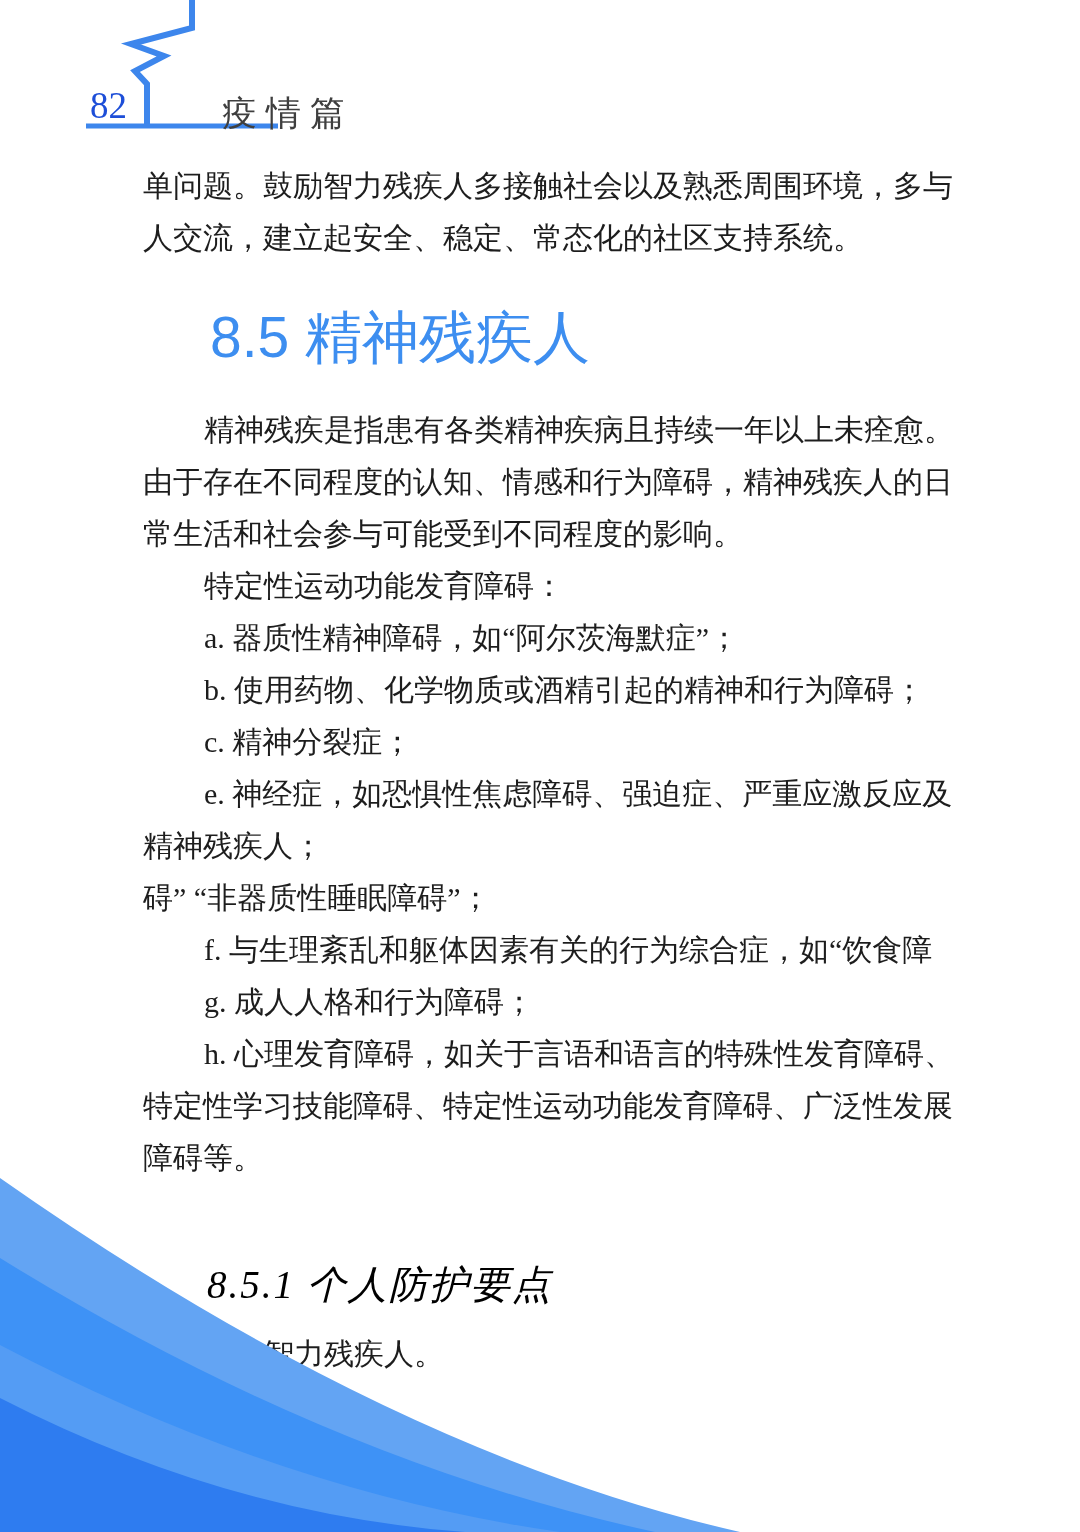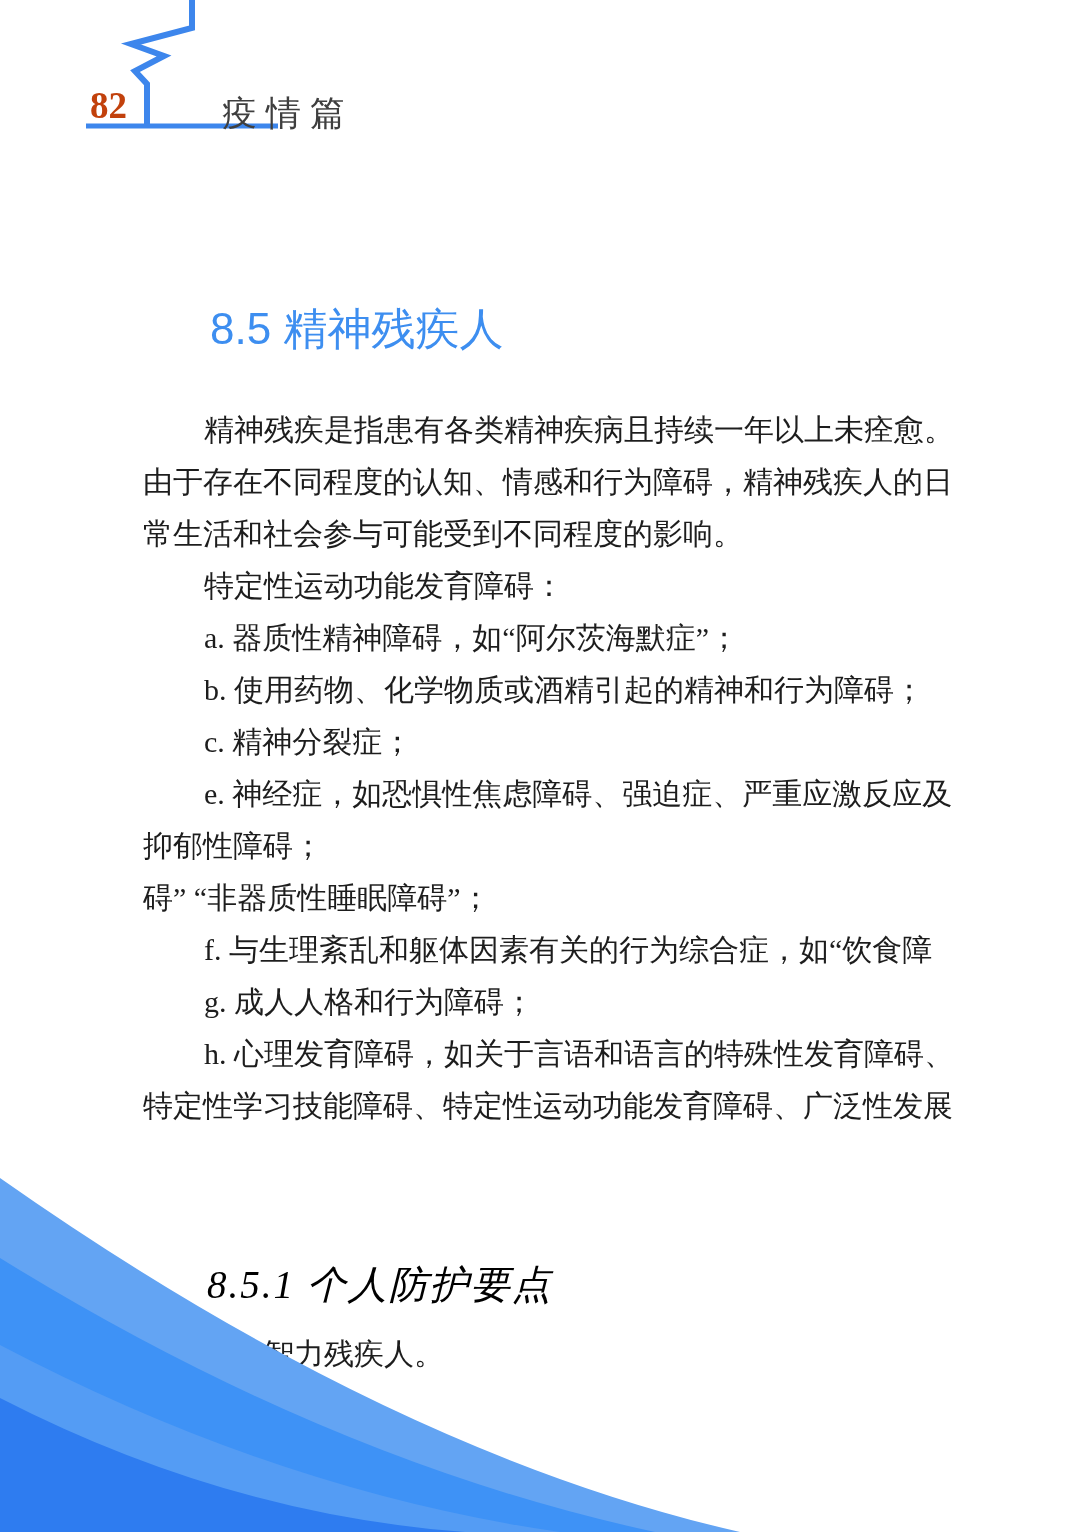--- a/index.html
+++ b/index.html
@@ -7,41 +7,41 @@
     position:relative;
     width:1080px; height:1532px;
     background:#ffffff;
     overflow:hidden;
     font-family:"Liberation Serif","DejaVu Serif",serif;
   }
   
   .hdr-svg { position:absolute; left:0; top:0; }
   .page-num {
     position:absolute; left:90px; top:84px;
-    font-size:37px; color:#c2410c;font-weight:bold;
+    font-size:37px; color:#1d4ed8;
   }
   .chapter-name {
     position:absolute; left:222px; top:90px;
     font-size:35px; letter-spacing:9px; color:#3f3f3f;
   }
   
   .textblock {
     position:absolute; left:143px; width:815px;
     font-size:30px; line-height:52px; color:#1d1d1d;
   }
   .tb-before { top:160px; }
   .tb-main   { top:404px; }
   .tb-after  { top:1328px; }
   .line { height:52px; white-space:nowrap; }
   .line.indent { text-indent:61px; }
   
   .sec-heading {
     position:absolute; left:210px; top:300px;
     font-family:"Liberation Sans","DejaVu Sans",sans-serif;
-    font-size:44px; font-weight:400; color:#3d8ef0;
+    font-size:57px; font-weight:400; color:#3d8ef0;
     white-space:nowrap;
   }
   .subsec-heading {
     position:absolute; left:207px; top:1258px;
     font-size:39px; font-style:italic; color:#000000;
     white-space:nowrap; letter-spacing:2px;
   }
   
   .waves { position:absolute; left:0; bottom:0; }
 </style>
@@ -52,38 +52,43 @@
 
   <svg class="hdr-svg" width="400" height="140" viewBox="0 0 400 140">
     <polyline points="192,0 192,28 131,44 164,56 135,71 147,84 147,124" fill="none" stroke="#3d86ec" stroke-width="6" stroke-linejoin="miter"></polyline>
     <line x1="86" y1="126" x2="278" y2="126" stroke="#3d86ec" stroke-width="5"></line>
   </svg>
 
   <div class="page-num">82</div>
 
   <div class="chapter-name">疫情篇</div>
 
+  <div class="textblock tb-before">
+      <div class="line">单问题。鼓励智力残疾人多接触社会以及熟悉周围环境，多与</div>
+      <div class="line">人交流，建立起安全、稳定、常态化的社区支持系统。</div>
+    </div>
 
   <div class="sec-heading">8.5 精神残疾人</div>
 
   <div class="textblock tb-main">
       <div class="line indent">精神残疾是指患有各类精神疾病且持续一年以上未痊愈。</div>
       <div class="line">由于存在不同程度的认知、情感和行为障碍，精神残疾人的日</div>
       <div class="line">常生活和社会参与可能受到不同程度的影响。</div>
       <div class="line indent">特定性运动功能发育障碍：</div>
       <div class="line indent">a. 器质性精神障碍，如“阿尔茨海默症”；</div>
       <div class="line indent">b. 使用药物、化学物质或酒精引起的精神和行为障碍；</div>
       <div class="line indent">c. 精神分裂症；</div>
       <div class="line indent">e. 神经症，如恐惧性焦虑障碍、强迫症、严重应激反应及</div>
-      <div class="line">抑郁性障碍；</div>
+      <div class="line">精神残疾人；</div>
       <div class="line">碍” “非器质性睡眠障碍”；</div>
       <div class="line indent">f. 与生理紊乱和躯体因素有关的行为综合症，如“饮食障</div>
       <div class="line indent">g. 成人人格和行为障碍；</div>
       <div class="line indent">h. 心理发育障碍，如关于言语和语言的特殊性发育障碍、</div>
       <div class="line">特定性学习技能障碍、特定性运动功能发育障碍、广泛性发展</div>
+      <div class="line">障碍等。</div>
     </div>
 
   <div class="subsec-heading">8.5.1 个人防护要点</div>
 
   <div class="textblock tb-after">
       <div class="line indent">参考智力残疾人。</div>
     </div>
 
   <svg class="waves" width="1080" height="380" viewBox="0 0 1080 380">
     <path d="M0,26 Q390,300 740,380 L0,380 Z" fill="#63a4f3"></path>

